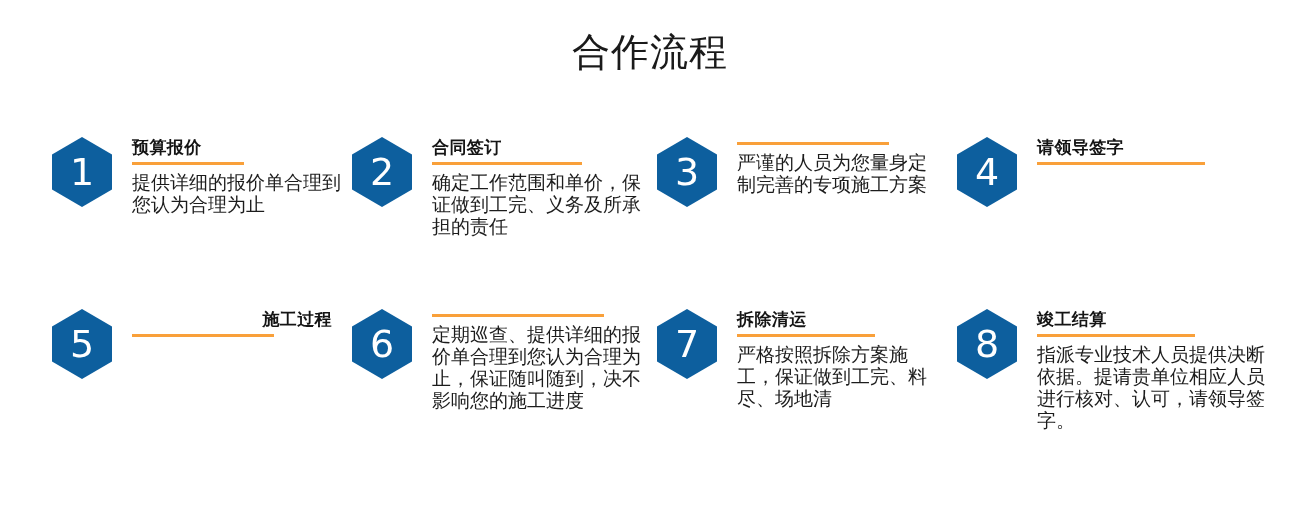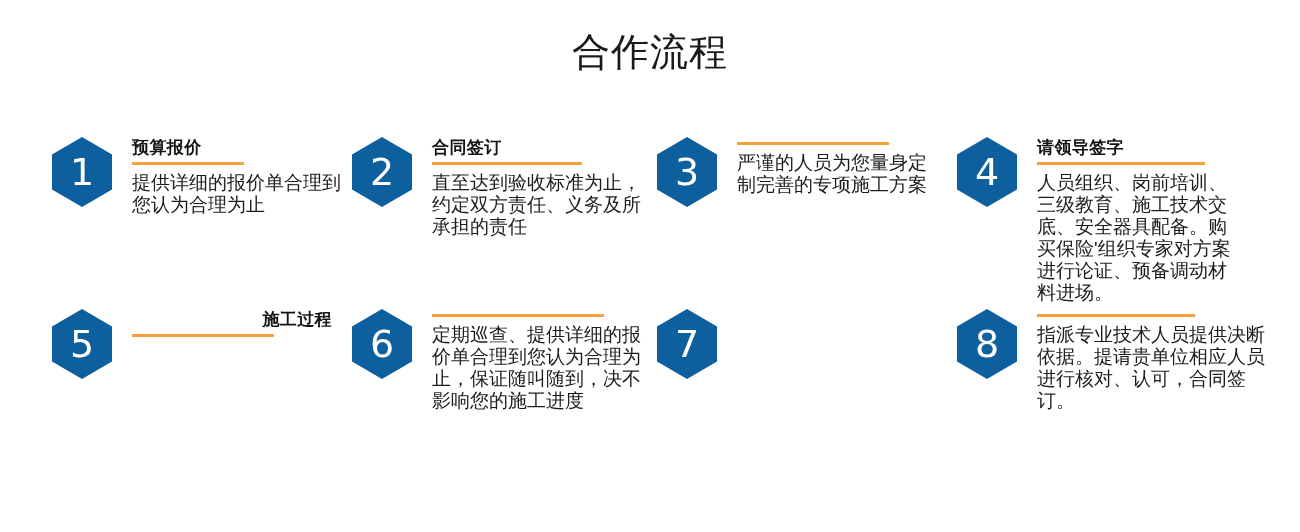--- a/index.html
+++ b/index.html
@@ -170,21 +170,21 @@
       </div>
 
       <div class="step col-2">
         <div class="hex">
           <div class="hex-shape"></div>
           <div class="hex-num">2</div>
         </div>
         <div class="step-body w-218">
           <div class="step-heading">合同签订</div>
           <div class="step-rule rule-150"></div>
-          <div class="step-desc">直至达到验收标准为止，约定双方责任、义务及所承担的责任</div>
+          <div class="step-desc">确定工作范围和单价，保证做到工完、义务及所承担的责任</div>
         </div>
       </div>
 
       <div class="step col-3">
         <div class="hex">
           <div class="hex-shape"></div>
           <div class="hex-num">3</div>
         </div>
         <div class="step-body w-195">
           <div class="step-rule rule-152"></div>
@@ -193,21 +193,20 @@
       </div>
 
       <div class="step col-4">
         <div class="hex">
           <div class="hex-shape"></div>
           <div class="hex-num">4</div>
         </div>
         <div class="step-body w-205">
           <div class="step-heading">请领导签字</div>
           <div class="step-rule rule-168"></div>
-          <div class="step-desc">人员组织、岗前培训、三级教育、施工技术交底、安全器具配备。购买保险'组织专家对方案进行论证、预备调动材料进场。</div>
         </div>
       </div>
 
     </div>
 
     <div class="row row-2">
 
       <div class="step col-1">
         <div class="hex">
           <div class="hex-shape"></div>
@@ -228,29 +227,35 @@
           <div class="step-rule rule-172"></div>
           <div class="step-desc">定期巡查、提供详细的报价单合理到您认为合理为止，保证随叫随到，决不影响您的施工进度</div>
         </div>
       </div>
 
       <div class="step col-3">
         <div class="hex">
           <div class="hex-shape"></div>
           <div class="hex-num">7</div>
         </div>
+        <div class="step-body w-205">
+          <div class="step-heading">拆除清运</div>
+          <div class="step-rule rule-138"></div>
+          <div class="step-desc">严格按照拆除方案施工，保证做到工完、料尽、场地清</div>
+        </div>
       </div>
 
       <div class="step col-4">
         <div class="hex">
           <div class="hex-shape"></div>
           <div class="hex-num">8</div>
         </div>
         <div class="step-body w-230">
+          <div class="step-heading">竣工结算</div>
           <div class="step-rule rule-158"></div>
-          <div class="step-desc">指派专业技术人员提供决断依据。提请贵单位相应人员进行核对、认可，合同签订。</div>
+          <div class="step-desc">指派专业技术人员提供决断依据。提请贵单位相应人员进行核对、认可，请领导签字。</div>
         </div>
       </div>
 
     </div>
 
   </div>
 </div>
 
 </body></html>

